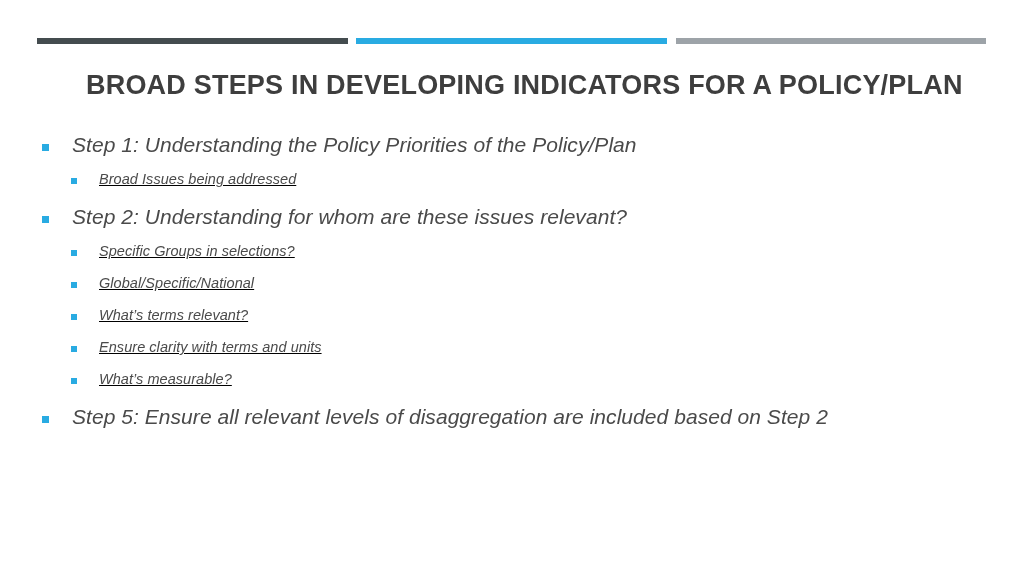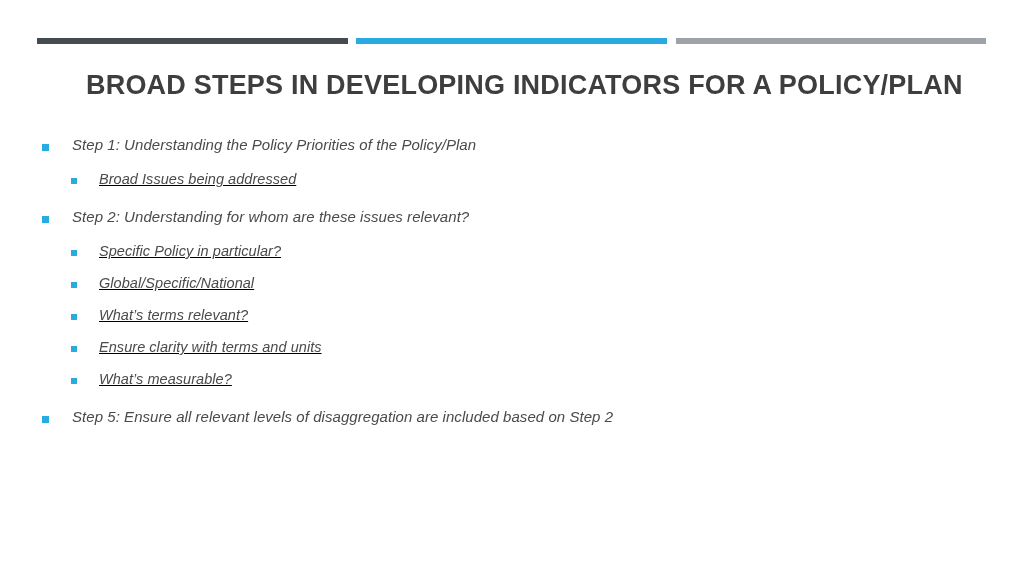--- a/index.html
+++ b/index.html
@@ -79,21 +79,21 @@
   .level-1 {
     padding-left: 42px;
     height: 36px;
   }
   .level-1 .bullet-marker {
     width: 7px;
     height: 7px;
     margin-top: 12px;
   }
   .level-1 .bullet-text {
-    font-size: 15px;
+    font-size: 21px;
     line-height: 26px;
     margin-left: 23px;
     letter-spacing: 0.05px;
   }
 
   
   .level-2 {
     padding-left: 71px;
     height: 32px;
     text-decoration: underline;
@@ -136,21 +136,21 @@
       <span class="bullet-text" style="color: rgb(74, 74, 74);">Broad Issues being addressed</span>
     </div>
 
     <div class="bullet-row level-1 gap-after-sub">
       <span class="bullet-marker" style="background: rgb(41, 171, 226);"></span>
       <span class="bullet-text" style="color: rgb(74, 74, 74);">Step 2: Understanding for whom are these issues relevant?</span>
     </div>
 
     <div class="bullet-row level-2">
       <span class="bullet-marker" style="background: rgb(41, 171, 226);"></span>
-      <span class="bullet-text" style="color: rgb(74, 74, 74);">Specific Policy in particular?</span>
+      <span class="bullet-text" style="color: rgb(74, 74, 74);">Specific Groups in selections?</span>
     </div>
 
 
     <div class="bullet-row level-2">
       <span class="bullet-marker" style="background: rgb(41, 171, 226);"></span>
       <span class="bullet-text" style="color: rgb(74, 74, 74);">Global/Specific/National</span>
     </div>
 
 
     <div class="bullet-row level-2">

